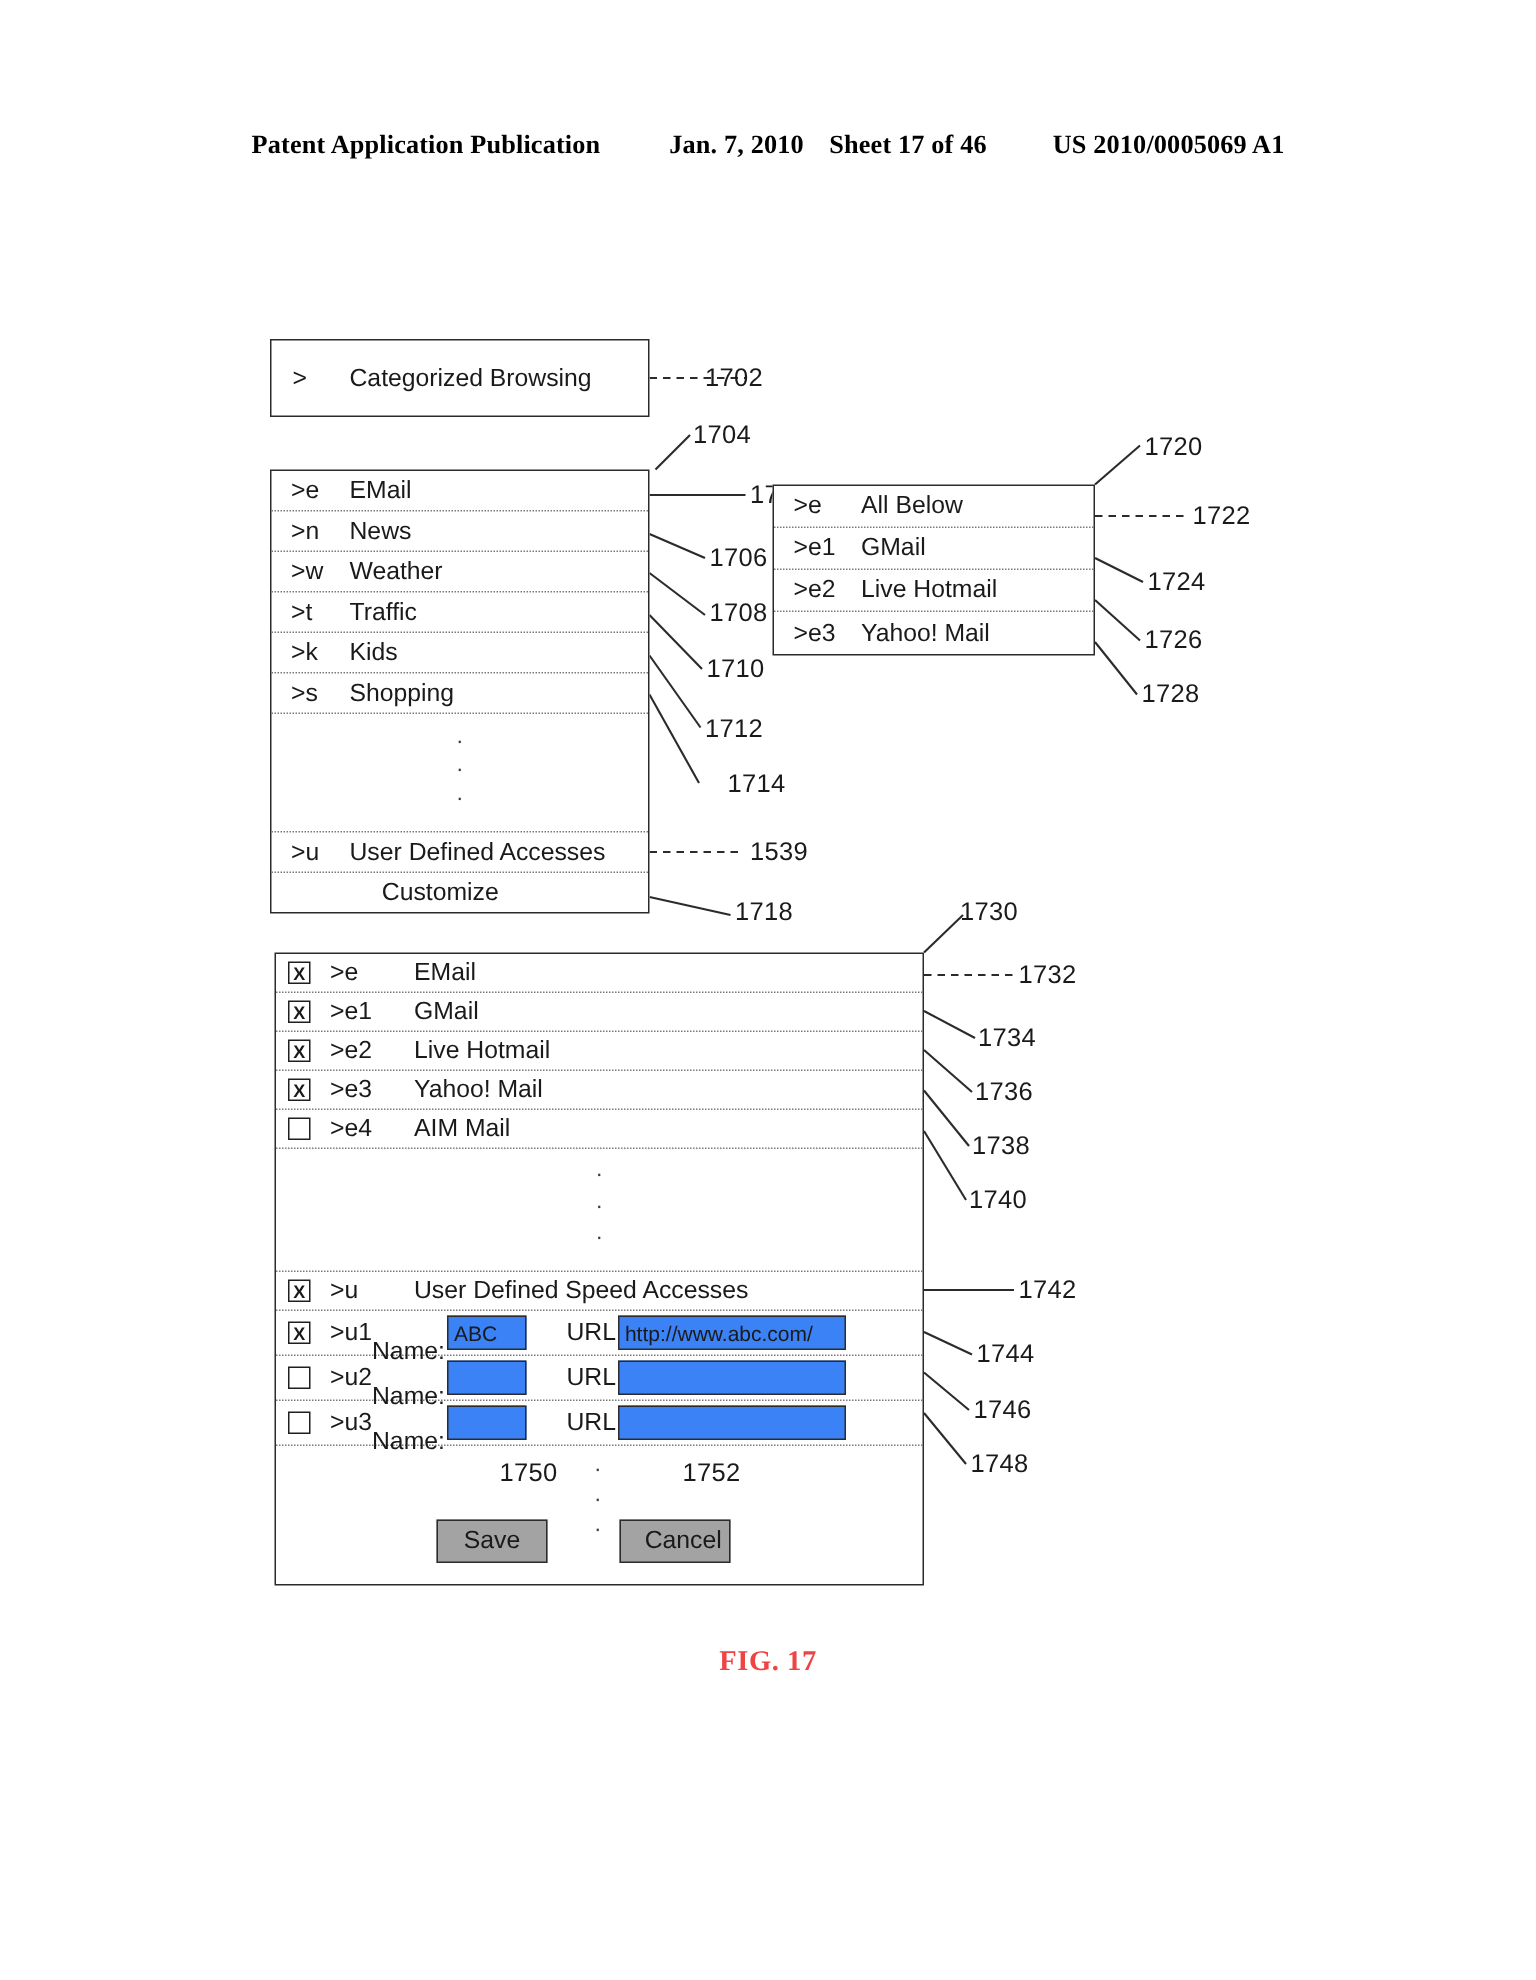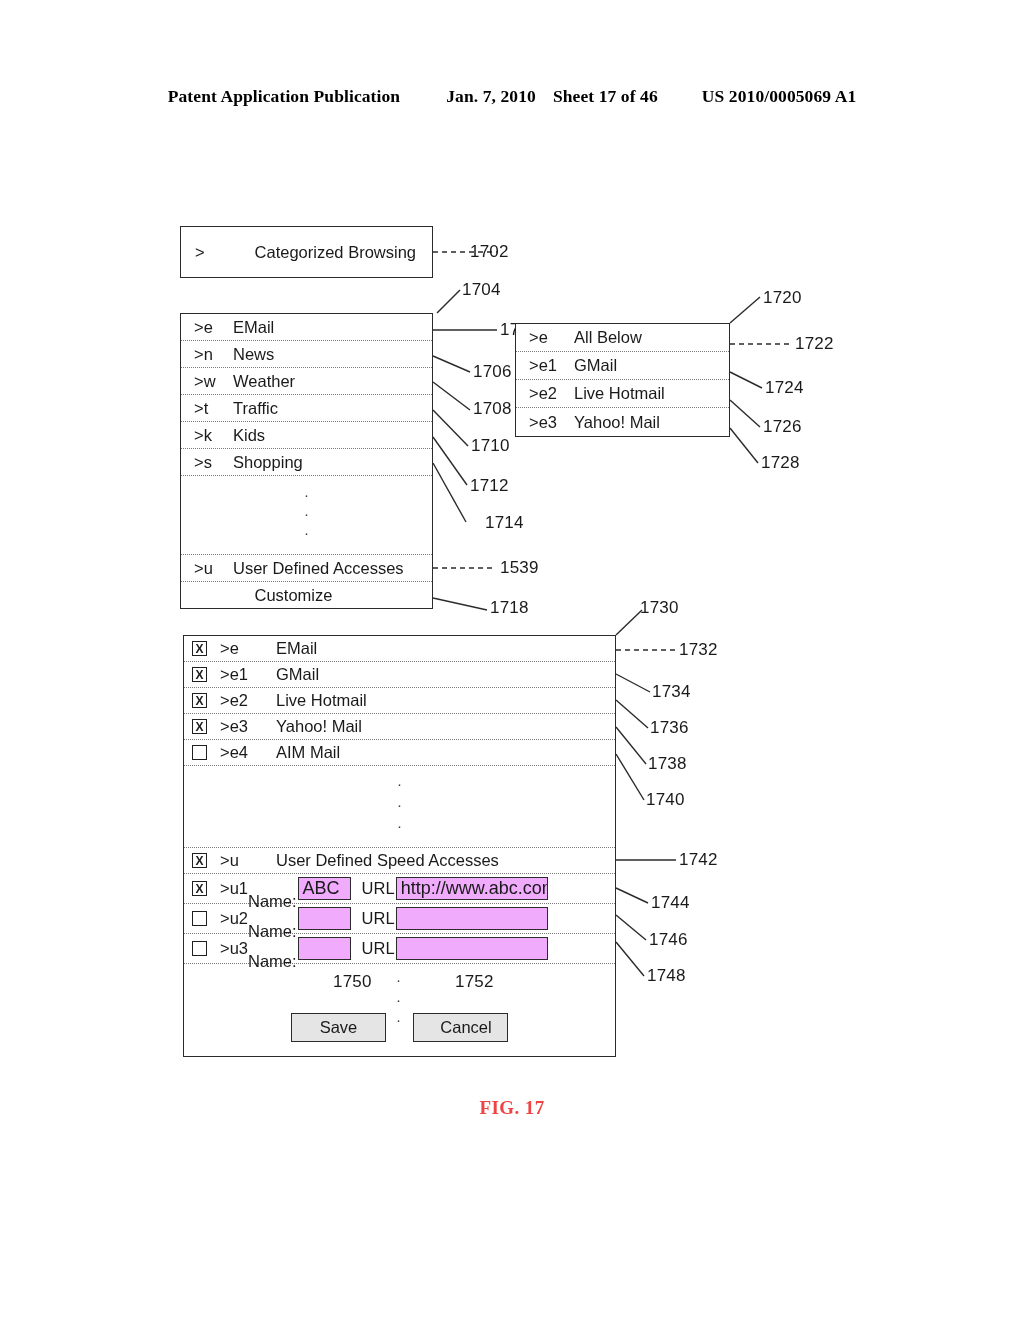--- a/index.html
+++ b/index.html
@@ -66,21 +66,21 @@
     width: 253px;
     height: 52px;
   }
   #box-1702 .row {
     height: 100%;
     display: flex;
     align-items: center;
     font-size: 16.5px;
   }
   #box-1702 .key { width: 52px; text-align: left; padding-left: 14px; box-sizing: border-box; }
-  #box-1702 .label { flex: 1; text-align: right; padding-right: 16px; }
+  #box-1702 .label { flex: 1; text-align: left; padding-right: 16px; }
 
   
   #box-1704 {
     left: 180px;
     top: 313px;
     width: 253px;
     height: 296px;
   }
   #box-1720 {
     left: 515px;
@@ -201,31 +201,31 @@
     height: 30px;
     box-sizing: border-box;
     border-bottom: 1px dotted #7a7a7a;
     font-size: 16.5px;
     white-space: nowrap;
   }
   .ud-row .name-lbl { margin-right: 1px; margin-top: 25px; }
   .field {
     box-sizing: border-box;
     border: 1.5px solid #2b2b2b;
-    background: #f0abfc;
+    background: #3b82f6;
     height: 23px;
     display: flex;
     align-items: center;
     padding: 0 4px;
-    font-size: 18px;
+    font-size: 14px;
     overflow: hidden;
   }
   .field.name-field { width: 53px; }
   .field.url-field { width: 152px; }
-  .ud-row .url-lbl { margin-left: 11px; margin-right: 1px; }
+  .ud-row .url-lbl { margin-left: 27px; margin-right: 1px; }
 
   #btn-zone {
     position: relative;
     height: 92px;
   }
   #btn-zone .vdots {
     position: absolute;
     left: 212px;
     top: 8px;
     display: flex;
@@ -234,23 +234,23 @@
     line-height: 1;
     font-size: 15px;
     color: #3a3a3a;
   }
   #btn-zone .vdots span { display: block; height: 20px; }
 
   .pbutton {
     position: absolute;
     box-sizing: border-box;
     border: 1.6px solid #2b2b2b;
-    background: #e5e5e5;
+    background: #a3a3a3;
     height: 29px;
-    width: 95px;
+    width: 74px;
     display: flex;
     align-items: center;
     justify-content: center;
     font-size: 16.5px;
   }
   #btn-save { left: 107px; top: 49px; }
   #btn-cancel { left: 229px; top: 49px; padding-left: 11px; }
 
   
   .refnum {

